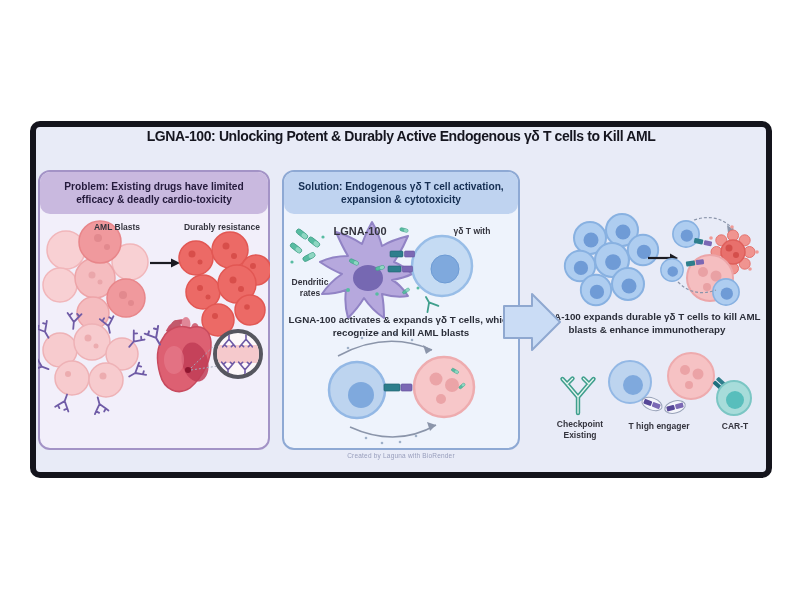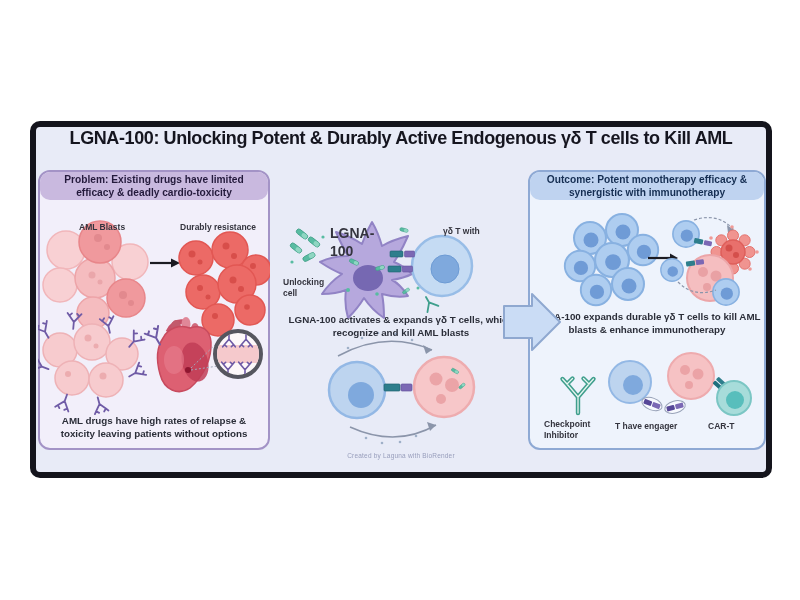--- a/index.html
+++ b/index.html
@@ -1,31 +1,31 @@
 <!DOCTYPE html>
 <html><head>
 <meta charset="utf-8">
 <style>
   html,body{margin:0;padding:0;background:#fff;}
   .stage{position:relative;width:800px;height:600px;background:#ffffff;overflow:hidden;
          font-family:"Liberation Sans",sans-serif;}
   .figure-box{position:absolute;left:30px;top:121px;width:742px;height:357px;box-sizing:border-box;
               background:#e8ebf7;border:6px solid #14141c;border-radius:10px;}
   .fig-title{position:absolute;left:36px;top:128px;width:730px;text-align:center;white-space:nowrap;
-             font-size:18px;font-weight:700;letter-spacing:-0.4px;color:#15151f;}
+             font-size:14px;font-weight:700;letter-spacing:-0.4px;color:#15151f;}
   .panel{position:absolute;top:170px;height:280px;box-sizing:border-box;border-radius:12px;}
   .panel-problem{left:38px;width:232px;background:#f2effa;border:2px solid #a393c6;}
   .panel-solution{left:282px;width:238px;background:#eef3fc;border:2px solid #8ea9d4;}
   .panel-outcome{left:528px;width:238px;background:#eef3fc;border:2px solid #8ea9d4;}
-  .panel-header{height:28px;border-radius:10px;display:flex;align-items:center;justify-content:center;
+  .panel-header{height:42px;border-radius:10px;display:flex;align-items:center;justify-content:center;
                 text-align:center;font-weight:700;font-size:10.2px;line-height:1.3;padding:0 10px;}
   .ph-problem{background:#c9b9df;color:#241a3c;}
   .ph-solution{background:#bfd3f0;color:#152e52;}
   .psvg{position:absolute;}
-  .lbl{position:absolute;font-weight:700;font-size:8.5px;color:#34343e;text-align:left;line-height:1.25;}
+  .lbl{position:absolute;font-weight:700;font-size:8.5px;color:#34343e;text-align:center;line-height:1.25;}
   .cap{position:absolute;font-weight:700;font-size:9.8px;color:#2b2e39;text-align:center;line-height:1.3;}
   .credit{position:absolute;left:30px;top:452px;width:742px;text-align:center;
           font-size:6.5px;color:#979dbb;letter-spacing:0.2px;}
   .flow-arrow{position:absolute;left:503px;top:290px;z-index:5;}
 </style>
 </head>
 <body>
 
 <div class="stage">
 
@@ -132,22 +132,26 @@
         <use href="#ab1" transform="translate(191,171) rotate(180) scale(0.9)"></use>
         <use href="#ab1" transform="translate(208,171) rotate(180) scale(0.9)"></use>
         <use href="#ab1" transform="translate(190,198) scale(0.9)"></use>
         <use href="#ab1" transform="translate(207,198) scale(0.9)"></use>
       </g>
     </g>
   </svg>
 
   <div class="lbl" style="left:79px;top:222px;width:76px">AML Blasts</div>
   <div class="lbl" style="left:180px;top:222px;width:84px">Durably resistance</div>
-  <div class="cap" style="left:44px;top:415px;width:220px">AML drugs have high rates of relapse &amp; toxicity leaving patients without options</div>
-
+
+  <section class="panel panel-solution">
+    <div class="panel-header ph-solution">
+      <span>Solution: Endogenous γδ T cell activation, expansion &amp; cytotoxicity</span>
+    </div>
+  </section>
 
   <svg class="psvg" style="left:282px;top:170px" width="238" height="280" viewBox="0 0 238 280">
     <defs>
       <g id="pill">
           <rect x="-6.5" y="-2.5" width="13" height="5" rx="2.5" fill="#58bca2" stroke="#3f9e86" stroke-width="0.8"></rect>
         <rect x="0" y="-2.2" width="6" height="4.4" rx="2" fill="#8fd6c2"></rect>
         </g>
     </defs>
 
     <g>
@@ -204,30 +208,25 @@
       <circle cx="96" cy="163" r="1.3" fill="#9fb0c8"></circle>
         <circle cx="114" cy="164" r="1.3" fill="#9fb0c8"></circle>
       <circle cx="130" cy="170" r="1.3" fill="#9fb0c8"></circle>
         <circle cx="84" cy="268" r="1.3" fill="#9fb0c8"></circle>
       <circle cx="100" cy="273" r="1.3" fill="#9fb0c8"></circle>
         <circle cx="118" cy="272" r="1.3" fill="#9fb0c8"></circle>
       <circle cx="134" cy="266" r="1.3" fill="#9fb0c8"></circle>
     </g>
   </svg>
 
-  <div class="lbl" style="left:330px;top:225px;width:60px;font-size:14px">LGNA-100</div>
+  <div class="lbl" style="left:330px;top:225px;width:60px;font-size:11px">LGNA-100</div>
   <div class="lbl" style="left:443px;top:226px;width:58px">γδ T with</div>
-  <div class="lbl" style="left:283px;top:277px;width:54px">Unlocking cell</div>
+  <div class="lbl" style="left:283px;top:277px;width:54px">Dendritic rates</div>
   <div class="cap" style="left:286px;top:314px;width:230px">LGNA-100 activates &amp; expands γδ T cells, which recognize and kill AML blasts</div>
 
-  <section class="panel panel-outcome">
-    <div class="panel-header ph-solution">
-      <span>Outcome: Potent monotherapy efficacy &amp; synergistic with immunotherapy</span>
-    </div>
-  </section>
 
   <svg class="psvg" style="left:528px;top:170px" width="238" height="280" viewBox="0 0 238 280">
     <defs>
       <g id="bcell">
           <circle r="16" fill="#aecdf0" stroke="#88b1e1" stroke-width="2"></circle>
         <circle cx="1" cy="2" r="7.5" fill="#6f9bd6"></circle>
         </g>
     </defs>
 
     <g>
@@ -311,22 +310,22 @@
       <g transform="translate(192,214) rotate(42)">
         <rect x="-6" y="-4.5" width="12" height="4" rx="1" fill="#2e7e8c"></rect>
         <rect x="-6" y="0.5" width="12" height="4" rx="1" fill="#1f6f7d"></rect>
       </g>
       <circle cx="206" cy="228" r="17" fill="#a7dcda" stroke="#7bc6c4" stroke-width="2"></circle>
       <circle cx="207" cy="230" r="9" fill="#58bebc"></circle>
     </g>
   </svg>
 
   <div class="cap" style="left:532px;top:311px;width:230px">LGNA-100 expands durable γδ T cells to kill AML blasts &amp; enhance immunotherapy</div>
-  <div class="lbl" style="left:544px;top:419px;width:72px">Checkpoint Inhibitor</div>
-  <div class="lbl" style="left:615px;top:421px;width:88px">T have engager</div>
+  <div class="lbl" style="left:544px;top:419px;width:72px">Checkpoint Existing</div>
+  <div class="lbl" style="left:615px;top:421px;width:88px">T high engager</div>
   <div class="lbl" style="left:708px;top:421px;width:54px">CAR-T</div>
 
   <svg class="flow-arrow" width="60" height="64" viewBox="0 0 60 64">
     <polygon points="1,16 29,16 29,4 57,32 29,60 29,48 1,48" fill="#cadcf5" stroke="#8fa8d0" stroke-width="2" stroke-linejoin="round"></polygon>
   </svg>
 
   <div class="credit">Created by Laguna with BioRender</div>
 
 </div>
 

